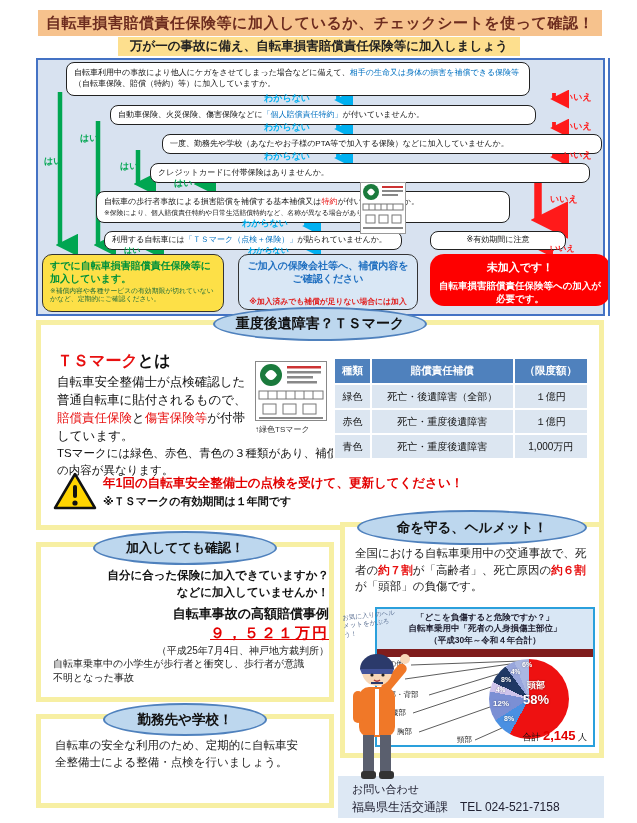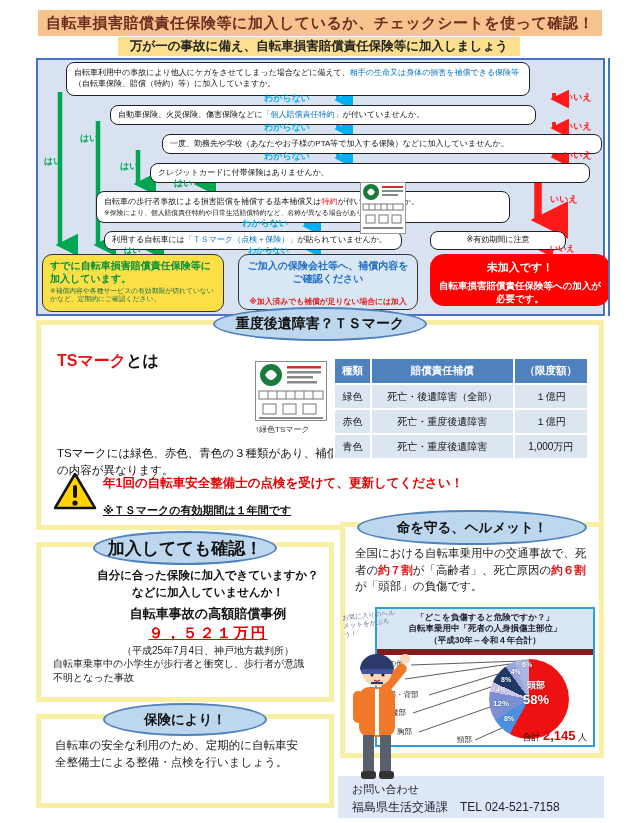--- a/index.html
+++ b/index.html
@@ -41,24 +41,24 @@
         background:#bdd7ee;z-index:3;}
   
   .ts-head{position:absolute;left:16px;top:26px;font-size:16px;font-weight:bold;}
   .ts-desc{position:absolute;font-size:12.5px;line-height:1.45;}
   .ts-table{position:absolute;border-collapse:collapse;font-size:10px;}
   .ts-table th{background:#4f81bd;color:#fff;font-size:10.5px;padding:5px 4px;border:2px solid #fff;}
   .ts-table td{background:#dce6f1;text-align:center;padding:4.5px 4px;border:2px solid #fff;}
   .warn-text{position:absolute;font-weight:bold;color:#e30000;font-size:12.5px;}
   .warn-note{position:absolute;font-size:11px;color:#111;font-weight:bold;}
   
-  .center{text-align:center;padding-left:23px;}
+  .center{text-align:right;}
   .amount{color:#e30000;font-weight:bold;font-size:15px;text-decoration:underline;letter-spacing:2px;}
   .chartbox{position:absolute;border:2.5px solid #2aa0dc;background:#fff;}
-  .chart-title{background:#d9e7f5;border-bottom:6px solid #7f1d1d;font-size:8.5px;
+  .chart-title{background:#d9e7f5;border-bottom:8px solid #7f1d1d;font-size:8.5px;
                text-align:center;line-height:1.35;padding:3px 10px;font-weight:bold;color:#223;}
   .pie{position:absolute;border-radius:50%;width:80px;height:80px;}
   .pie-lab{position:absolute;font-size:7.5px;color:#222;white-space:nowrap;}
   .slice-pct{position:absolute;color:#fff;font-weight:bold;font-size:7px;text-shadow:0 0 2px rgba(0,0,0,.45);white-space:nowrap;}
   .total-row{position:absolute;right:6px;bottom:1px;font-size:9px;color:#111;}
   .total-row b{color:#e30000;font-size:13px;}
   .footer{left:338px;top:776px;width:266px;height:42px;background:#dde8f4;
           padding:5px 14px;box-sizing:border-box;font-size:11px;color:#223;line-height:1.5;}
   svg{display:block;}
 </style>
@@ -175,21 +175,24 @@
       <span class="body">自転車損害賠償責任保険等への加入が必要です。</span>
     </div>
   </div>
   <div class="abs side-line"></div>
 
   <div class="ysec" style="left:36px;top:320px;width:558px;height:200px;">
     <div class="oval" style="left:50%;transform:translateX(-50%);top:-18px;width:210px;height:30px;font-size:14px;">
       <span>重度後遺障害？ＴＳマーク</span>
     </div>
     <div class="ts-head">
-      <span class="em-red">TSマーク</span><span>とは</span>
+      <span class="em-red">ＴＳマーク</span><span>とは</span>
+    </div>
+    <div class="ts-desc" style="left:16px;top:48px;width:196px;">
+      <span>自転車安全整備士が点検確認した普通自転車に貼付されるもので、</span><span class="em-red">賠償責任保険</span><span>と</span><span class="em-red">傷害保険等</span><span>が付帯しています。</span>
     </div>
     <div class="ts-desc" style="left:16px;top:120px;width:290px;font-size:11.5px;">
       <span>TSマークには緑色、赤色、青色の３種類があり、補償の内容が異なります。</span>
     </div>
 
     <svg class="abs" width="72" height="60" style="left:214px;top:36px;">
       <rect x="0.5" y="0.5" width="71" height="59" fill="#fff" stroke="#888"></rect>
       <circle cx="16" cy="14" r="11" fill="#1a7a3c"></circle>
       <path d="M10,14 q6,-10 12,0 q-6,10 -12,0" fill="#fff"></path>
       <rect x="32" y="5" width="34" height="2.5" fill="#c33"></rect>
@@ -236,40 +239,40 @@
         </tr>
       </tbody>
     </table>
 
     <svg class="abs" width="44" height="40" style="left:12px;top:146px;">
       <polygon points="22,3 42,37 2,37" fill="#ffd400" stroke="#111" stroke-width="2.5" stroke-linejoin="round"></polygon>
       <rect x="20" y="14" width="4" height="13" rx="2" fill="#111"></rect>
       <circle cx="22" cy="32" r="2.6" fill="#111"></circle>
     </svg>
     <div class="warn-text" style="left:62px;top:150px;">年1回の自転車安全整備士の点検を受けて、更新してください！</div>
-    <div class="warn-note" style="left:62px;top:178px;text-decoration:underline;">※ＴＳマークの有効期間は１年間です</div>
+    <div class="warn-note" style="left:62px;top:169px;">※ＴＳマークの有効期間は１年間です</div>
   </div>
 
   <div class="ysec" style="left:36px;top:542px;width:288px;height:150px;">
-    <div class="oval" style="left:50%;transform:translateX(-50%);top:-16px;width:180px;height:30px;font-size:17px;">
+    <div class="oval" style="left:50%;transform:translateX(-50%);top:-16px;width:180px;height:30px;font-size:13px;">
       <span>加入してても確認！</span>
     </div>
     <div class="abs center" style="left:0;top:20px;width:100%;font-size:11.5px;font-weight:bold;line-height:1.5;">
       <div>自分に合った保険に加入できていますか？</div>
       <div>などに加入していませんか！</div>
     </div>
     <div class="abs center" style="left:0;top:58px;width:100%;font-size:13px;font-weight:bold;">自転車事故の高額賠償事例</div>
     <div class="abs center amount" style="left:0;top:77px;width:100%;">９，５２１万円</div>
     <div class="abs center" style="left:0;top:97px;width:100%;font-size:10px;color:#222;">（平成25年7月4日、神戸地方裁判所）</div>
     <div class="abs" style="left:12px;top:110px;width:256px;font-size:10px;line-height:1.35;color:#222;">自転車乗車中の小学生が歩行者と衝突し、歩行者が意識不明となった事故</div>
   </div>
 
   <div class="ysec" style="left:36px;top:714px;width:288px;height:84px;">
     <div class="oval" style="left:50%;transform:translateX(-50%);top:-16px;width:160px;height:29px;font-size:13.5px;">
-      <span>保険により！</span>
+      <span>勤務先や学校！</span>
     </div>
     <div class="abs" style="left:14px;top:18px;width:252px;font-size:11.5px;line-height:1.5;color:#222;">自転車の安全な利用のため、定期的に自転車安全整備士による整備・点検を行いましょう。</div>
   </div>
 
   <div class="ysec" style="left:340px;top:522px;width:254px;height:226px;">
     <div class="oval" style="left:50%;transform:translateX(-50%);top:-17px;width:226px;height:31px;font-size:13.5px;">
       <span>命を守る、ヘルメット！</span>
     </div>
     <div class="abs" style="left:10px;top:18px;width:232px;font-size:11.5px;line-height:1.45;color:#222;">
       <span>全国における自転車乗用中の交通事故で、死者の</span><b class="em-red">約７割</b><span>が「高齢者」、死亡原因の</span><b class="em-red">約６割</b><span>が「頭部」の負傷です。</span>

